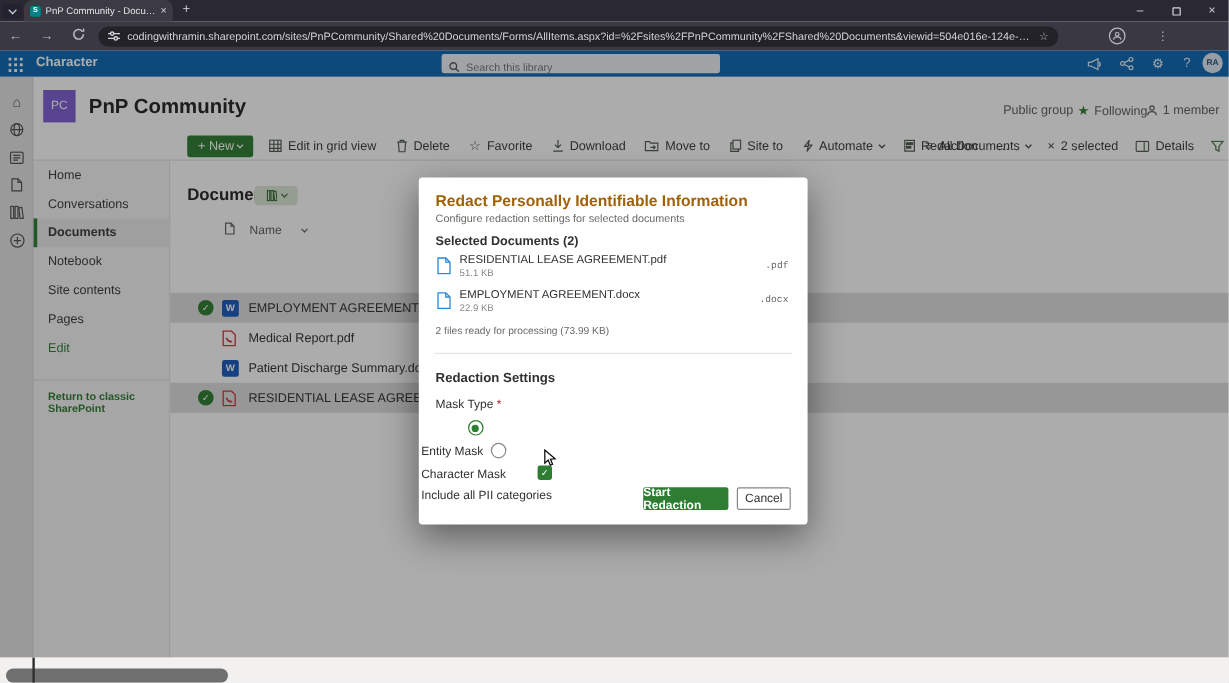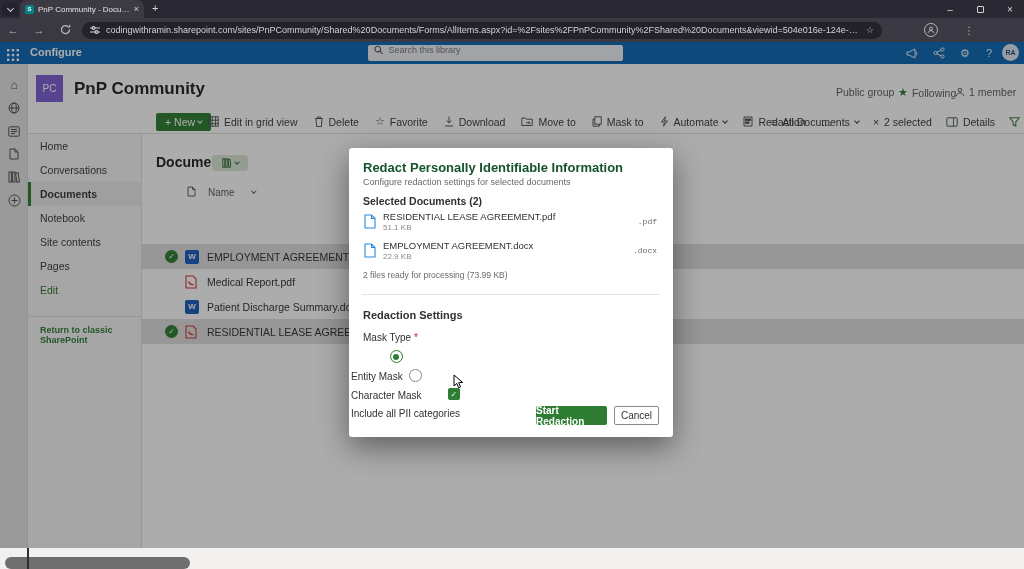--- a/index.html
+++ b/index.html
@@ -25,37 +25,37 @@
   .urltext { font-size:9px; white-space:nowrap; overflow:hidden; text-overflow:ellipsis; flex:1; }
   .bookmark { font-size:9px; color:#b9b8c0; }
   .profilebtn { margin-left:42px; width:14px; height:14px; border:1px solid #b9b8c0; border-radius:50%; display:flex; align-items:center; justify-content:center; font-size:8px; }
   .menudots { margin-left:26px; font-size:10px; }
 
   
   .page { left:0; top:42px; width:1024px; height:506px; background:#fff; }
   .suitebar { left:0; top:0; width:1024px; height:22px; background:#0c68b4; color:#fff; }
   .waffle { left:7px; top:5px; }
   .brand { left:30px; top:4px; font-size:11px; font-weight:bold; color:#fff; }
-  .searchbox { left:368px; top:3px; width:255px; height:16px; background:#eef2f7; border-radius:2px; display:flex; align-items:flex-start; padding:0 6px; gap:5px; color:#4a4a4a; }
+  .searchbox { left:368px; top:3px; width:232px; height:16px; background:#eef2f7; border-radius:2px; display:flex; align-items:flex-end; padding:0 6px; gap:5px; color:#4a4a4a; }
   .searchbox input { border:none; outline:none; background:transparent; font-size:9px; width:100%; font-family:"Liberation Sans",sans-serif; color:#333; }
   .suiteicon { top:2px; width:18px; height:18px; color:#eaf2fa; display:flex; align-items:center; justify-content:center; font-size:11px; }
   .avatar { left:1002px; top:2px; width:17px; height:17px; border-radius:50%; background:#dfe9f4; color:#1f4e79; font-size:7px; font-weight:bold; display:flex; align-items:center; justify-content:center; }
 
   .rail { left:0; top:22px; width:28px; height:484px; background:#e4e4e4; border-right:1px solid #d8d8d8; }
   .railicon { left:7px; width:14px; height:14px; color:#4f4f4f; display:flex; align-items:center; justify-content:center; font-size:12px; }
 
   .siteheader { left:28px; top:22px; width:996px; height:46px; background:#fff; }
   .sitelogo { left:8px; top:11px; width:27px; height:27px; background:#7e5fd6; color:#fff; font-size:10px; display:flex; align-items:center; justify-content:center; }
   .sitetitle { left:46px; top:15px; font-size:17px; font-weight:bold; color:#252423; }
   .hdrmeta { top:22px; font-size:10.5px; color:#605e5c; display:flex; align-items:center; gap:4px; }
   .greenstar { color:#2e7d32; font-size:11px; }
 
   .cmdbar { left:28px; top:68px; width:996px; height:24px; background:#fff; border-bottom:1px solid #e1dfdd; }
   .newbtn { left:128px; top:3px; width:55px; height:18px; background:#2e7d32; border-radius:2px; color:#fff; display:flex; align-items:center; justify-content:center; gap:3px; font-size:10.5px; }
-  .cmditems { left:180px; top:0; height:23px; display:flex; align-items:center; gap:16px; }
+  .cmditems { left:196px; top:0; height:23px; display:flex; align-items:center; gap:16px; }
   .cmditem { display:flex; align-items:center; gap:5px; font-size:10.5px; color:#3b3a39; }
   .cmditem .ic { color:#4f5a4f; display:flex; }
   .cmdright { right:4px; top:0; height:23px; display:flex; align-items:center; gap:14px; }
 
   .leftnav { left:28px; top:92px; width:114px; height:414px; background:#f6f6f6; border-right:1px solid #e3e1df; }
   .navitem { position:relative; height:24px; display:flex; align-items:center; padding-left:12px; font-size:10.5px; color:#3b3a39; }
   .navitem.active { background:#ececec; font-weight:bold; border-left:3px solid #2e7d32; padding-left:9px; }
   .navitem.green { color:#2e7d32; }
   .navdivider { margin:14px 0 0 0; border-top:1px solid #e1dfdd; }
   .navfooter { padding:8px 4px 0 12px; font-size:9px; color:#2e7d32; font-weight:bold; }
@@ -69,21 +69,21 @@
   .docrow.selected { background:#dfdfdf; }
   .checkcircle { position:absolute; left:23px; width:13px; height:13px; border-radius:50%; background:#2e7d32; color:#fff; font-size:8px; display:flex; align-items:center; justify-content:center; }
   .fileicon { position:absolute; left:43px; width:14px; height:14px; }
   .wordicon { background:#185abd; border-radius:2px; color:#fff; font-size:8px; font-weight:bold; display:flex; align-items:center; justify-content:center; }
   .docname { position:absolute; left:65px; font-size:10.5px; color:#323130; white-space:nowrap; }
   .rowmore { position:absolute; left:188px; font-size:10px; color:#605e5c; letter-spacing:1px; }
 
   
   .overlay { left:0; top:42px; width:1024px; height:506px; background:rgba(18,18,18,0.35); z-index:40; }
   .modal { left:349px; top:148px; width:324px; height:289px; background:#fff; border-radius:3px; box-shadow:0 10px 30px rgba(0,0,0,0.45); z-index:50; }
-  .mtitle { left:14px; top:12px; font-size:13px; font-weight:bold; color:#14532d; }
+  .mtitle { left:14px; top:12px; font-size:13px; font-weight:bold; color:#a16207; }
   .msub { left:14px; top:29px; font-size:9px; color:#6b6966; }
   .mselhead { left:14px; top:47px; font-size:10.5px; font-weight:bold; color:#323130; }
   .mfile { left:14px; width:296px; height:26px; }
   .mfileicon { position:absolute; left:1px; top:3px; }
   .mfilename { position:absolute; left:20px; top:0; font-size:9.5px; color:#323130; }
   .mfilesize { position:absolute; left:20px; top:12px; font-size:8px; color:#8a8886; }
   .mfileext { position:absolute; right:2px; top:6px; font-size:8px; color:#666; font-family:"Liberation Mono",monospace; }
   .msummary { left:14px; top:122px; font-size:8.5px; color:#6b6966; }
   .mdivider { left:13px; top:146px; width:298px; border-top:1px solid #e6e4e2; }
   .msettings { left:14px; top:161px; font-size:11px; font-weight:bold; color:#323130; }
@@ -160,21 +160,21 @@
           <rect x="4.8" y="0" width="2.4" height="2.4"></rect>
           <rect x="9.6" y="0" width="2.4" height="2.4"></rect>
           <rect x="0" y="4.8" width="2.4" height="2.4"></rect>
           <rect x="4.8" y="4.8" width="2.4" height="2.4"></rect>
           <rect x="9.6" y="4.8" width="2.4" height="2.4"></rect>
           <rect x="0" y="9.6" width="2.4" height="2.4"></rect>
           <rect x="4.8" y="9.6" width="2.4" height="2.4"></rect>
           <rect x="9.6" y="9.6" width="2.4" height="2.4"></rect>
         </svg>
     </div>
-    <span class="abs brand">Configure</span>
+    <span class="abs brand">Character</span>
     <div class="abs searchbox">
       <svg width="10" height="10" viewBox="0 0 10 10" fill="none" stroke="#555" stroke-width="1.2">
           <circle cx="4" cy="4" r="3"></circle>
           <path d="M6.3 6.3L9 9"></path>
         </svg>
       <input type="text" placeholder="Search this library" style="">
     </div>
     <div class="abs suiteicon" style="left:903px">
       <svg width="13" height="11" viewBox="0 0 13 11" fill="none" stroke="currentColor" stroke-width="1">
           <path d="M1 4h2l6-3v9l-6-3H1z"></path>
@@ -294,21 +294,21 @@
           </span>
         <span>Move to</span>
       </div>
       <div class="cmditem">
         <span class="ic">
             <svg width="10" height="11" viewBox="0 0 10 11" fill="none" stroke="currentColor" stroke-width="1">
               <rect x="2.8" y="0.8" width="6.4" height="7.4"></rect>
               <path d="M2.8 3H1v7.2h6.4V8.2"></path>
             </svg>
           </span>
-        <span>Mask to</span>
+        <span>Site to</span>
       </div>
       <div class="cmditem">
         <span class="ic">
             <svg width="9" height="11" viewBox="0 0 9 11" fill="none" stroke="currentColor" stroke-width="1">
               <path d="M5.5 0.8L1.5 6h3l-1 4.2 4-5.2h-3z"></path>
             </svg>
           </span>
         <span>Automate</span>
         <span class="chev" style="width:4px;height:4px"></span>
       </div>

